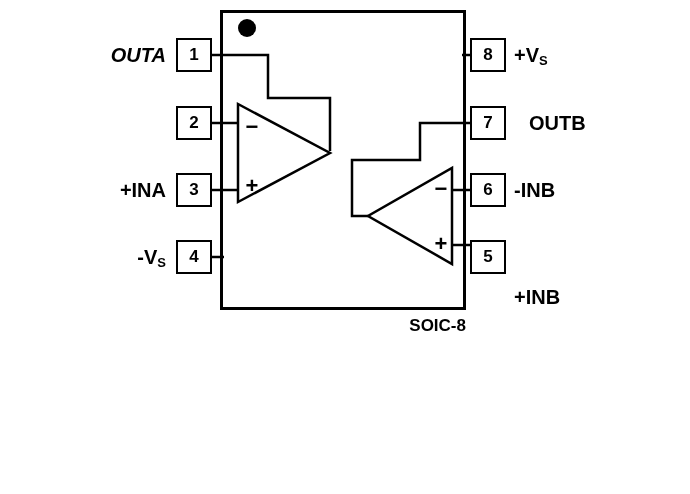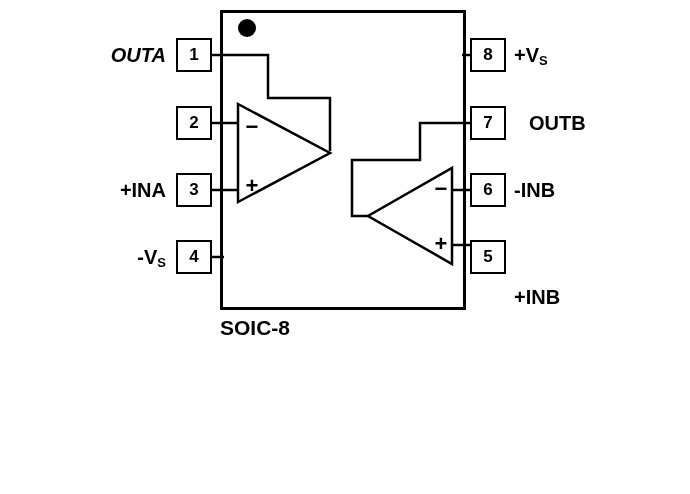--- a/index.html
+++ b/index.html
@@ -64,23 +64,23 @@
     position: absolute;
     left: 238px; top: 19px;
     width: 18px; height: 18px;
     border-radius: 50%;
     background: #000000;
   }
   .package-name {
     position: absolute;
     left: 220px; top: 316px;
     width: 246px;
-    text-align: left;
+    text-align: right;
     font-weight: bold;
-    font-size: 21px;
+    font-size: 17px;
   }
 </style>
 </head>
 <body>
 
 <div class="canvas">
 
   <div class="ic-body"></div>
 
   <div class="dot"></div>

